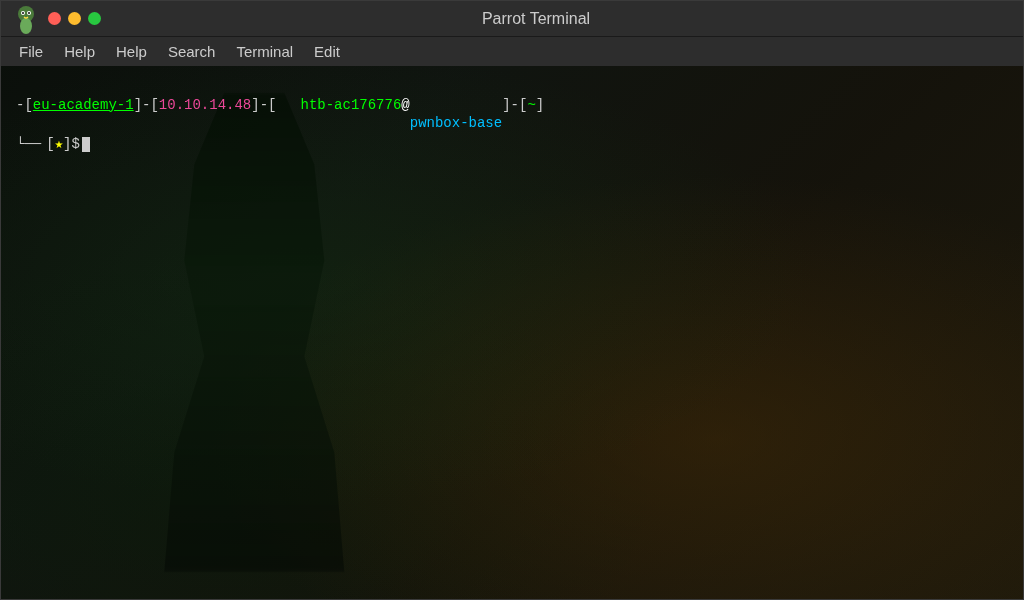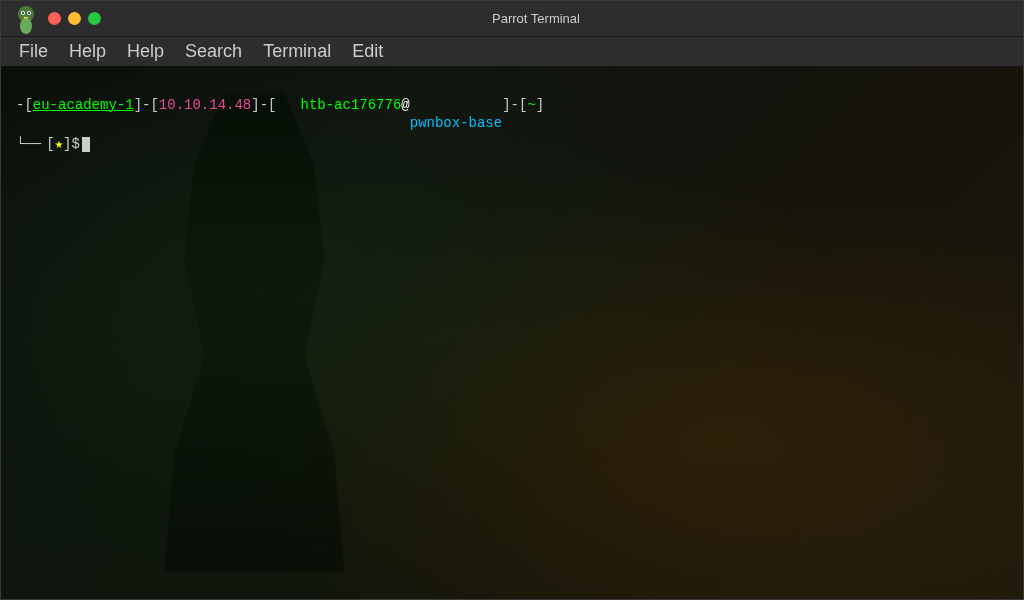--- a/index.html
+++ b/index.html
@@ -56,39 +56,39 @@
     .btn-minimize {
       background: #febc2e;
     }
 
     .btn-maximize {
       background: #28c840;
     }
 
     .title-text {
       color: #cccccc;
-      font-size: 13px;
+      font-size: 16px;
       font-family: sans-serif;
       margin-left: 48px;
     }
 
     .menu-bar {
       height: 30px;
       background: #2d2d2d;
       display: flex;
       align-items: center;
       padding: 0 10px;
       gap: 5px;
       border-top: 1px solid #1a1a1a;
       flex-shrink: 0;
     }
 
     .menu-item {
       color: #cccccc;
-      font-size: 18px;
+      font-size: 15px;
       font-family: sans-serif;
       padding: 3px 8px;
       cursor: pointer;
       border-radius: 3px;
     }
 
     .terminal-body {
       flex: 1;
       position: relative;
       overflow: hidden;

